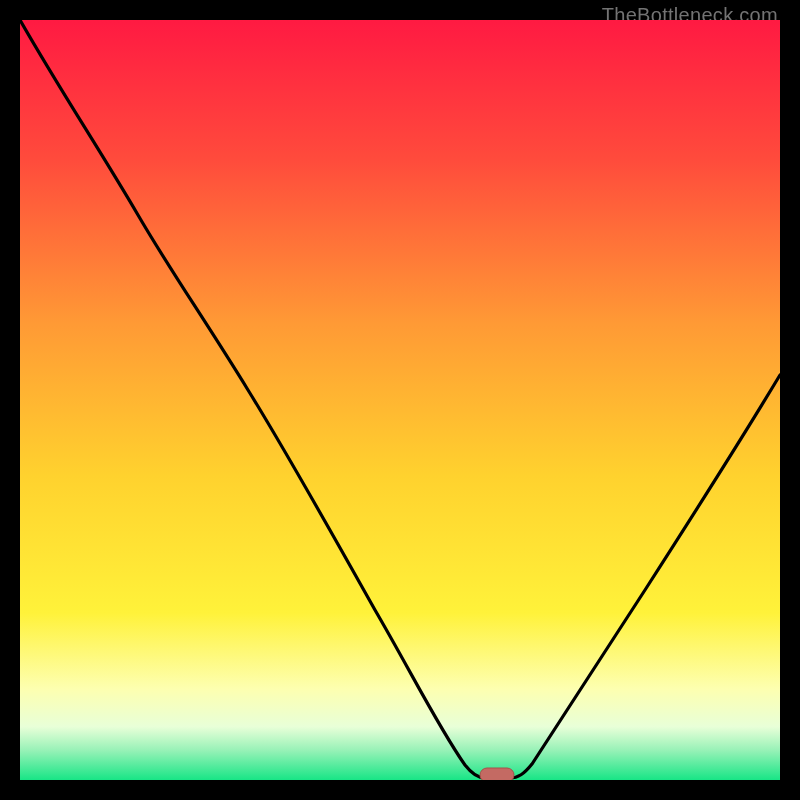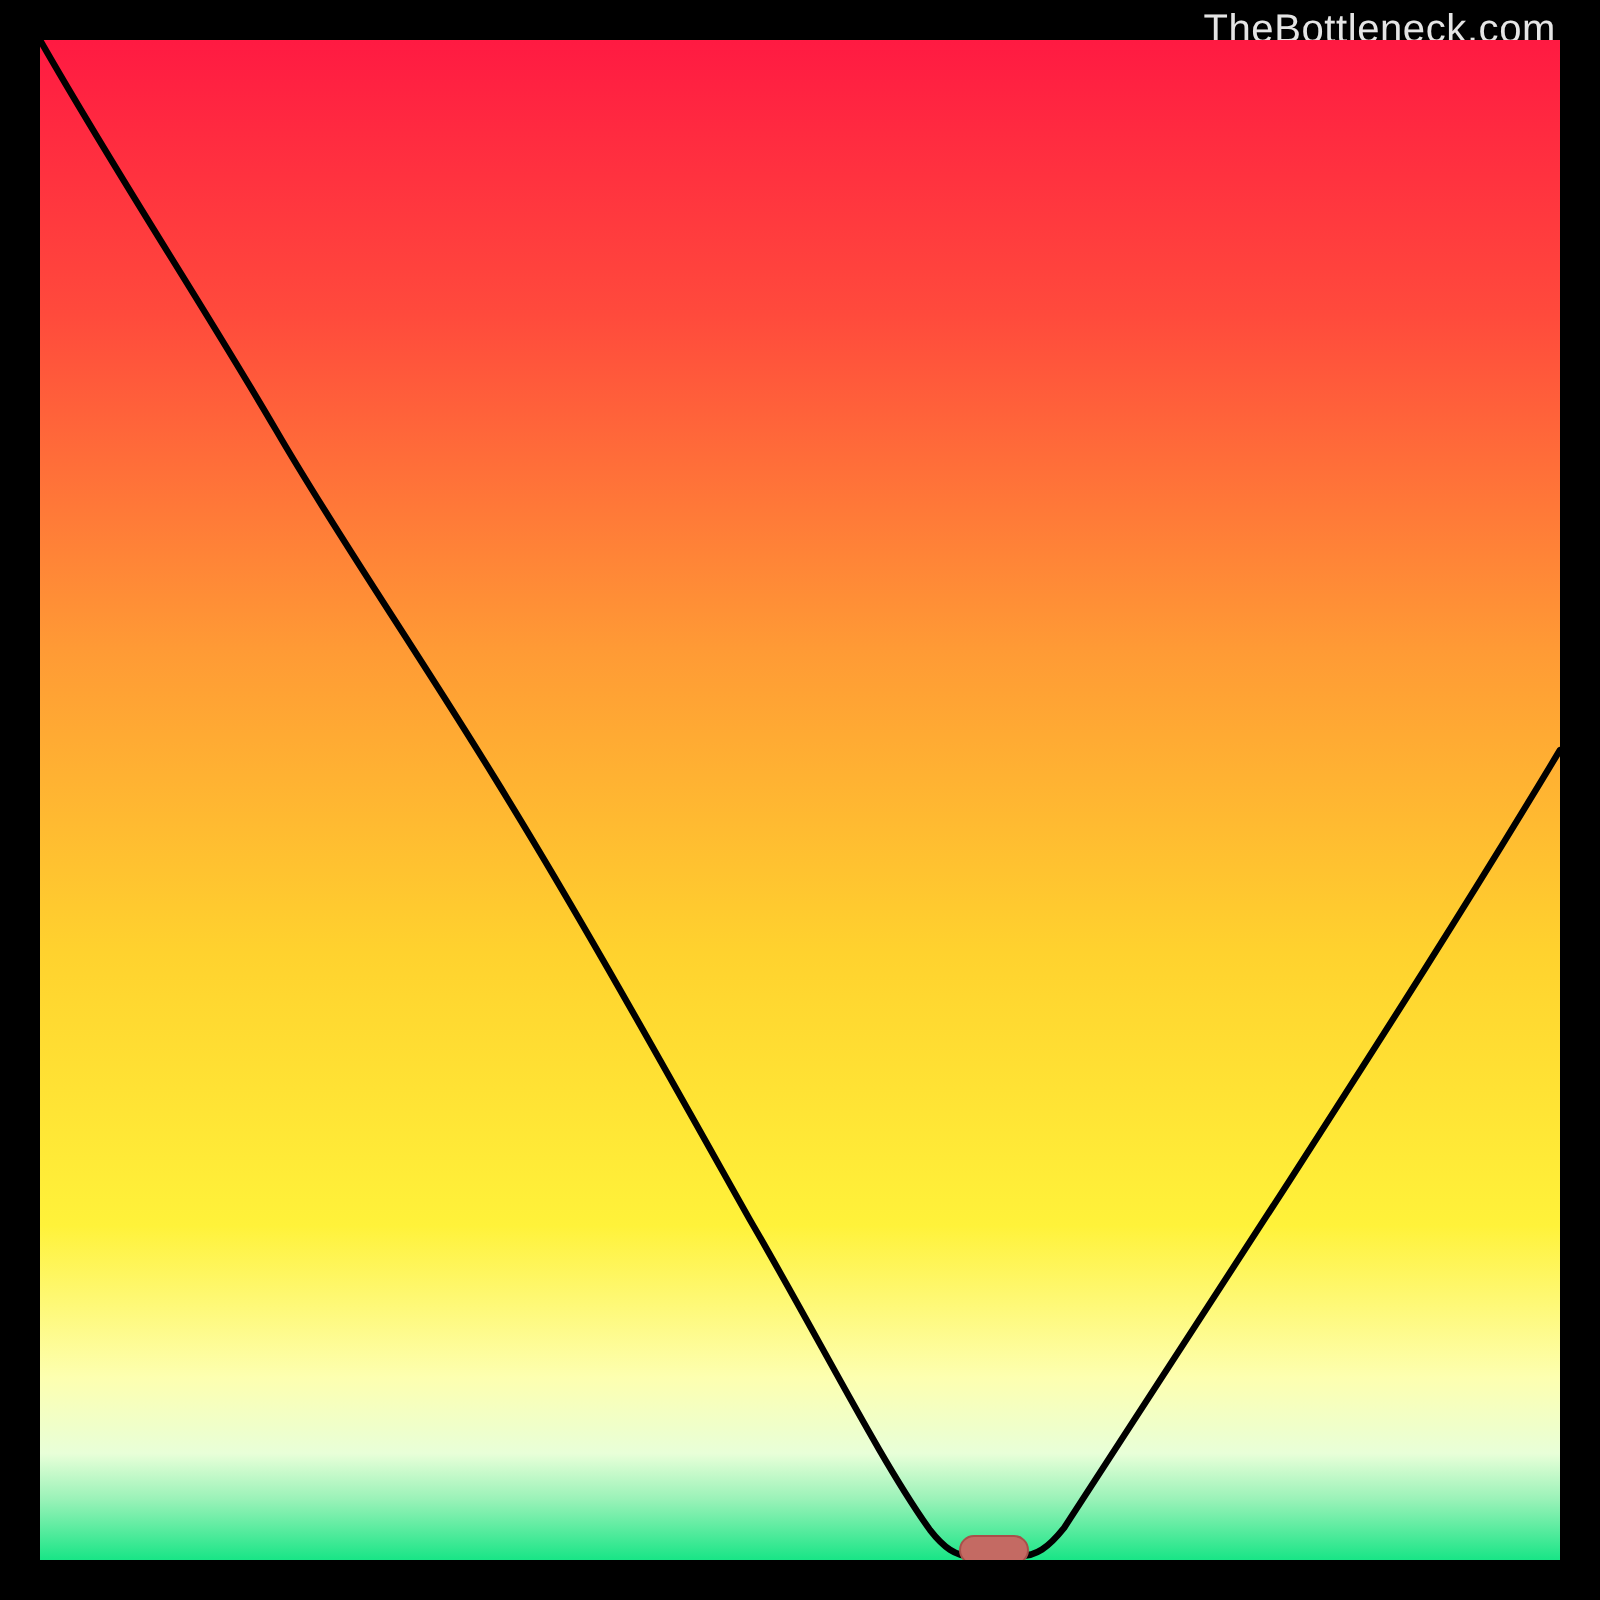--- a/index.html
+++ b/index.html
@@ -1,18 +1,18 @@
 <!DOCTYPE html>
 <html><head>
 <meta charset="utf-8">
 <style>
 *{margin:0;padding:0;box-sizing:border-box}
 body{width:800px;height:800px;background:#000;position:relative;font-family:Arial,sans-serif}
 .plot{position:absolute;left:20px;top:20px;width:760px;height:760px}
-.watermark{position:absolute;top:4px;right:22px;color:#e5e5e5;font-size:20px;font-weight:400;letter-spacing:0.3px}
+.watermark{position:absolute;top:4px;right:22px;color:#737373;font-size:20px;font-weight:400;letter-spacing:0.3px}
 svg{display:block}
 </style>
 </head>
 <body>
 
 <div class="watermark">TheBottleneck.com</div>
 
 <div class="plot">
 <svg width="760" height="760" viewBox="0 0 760 760">
   <defs>

